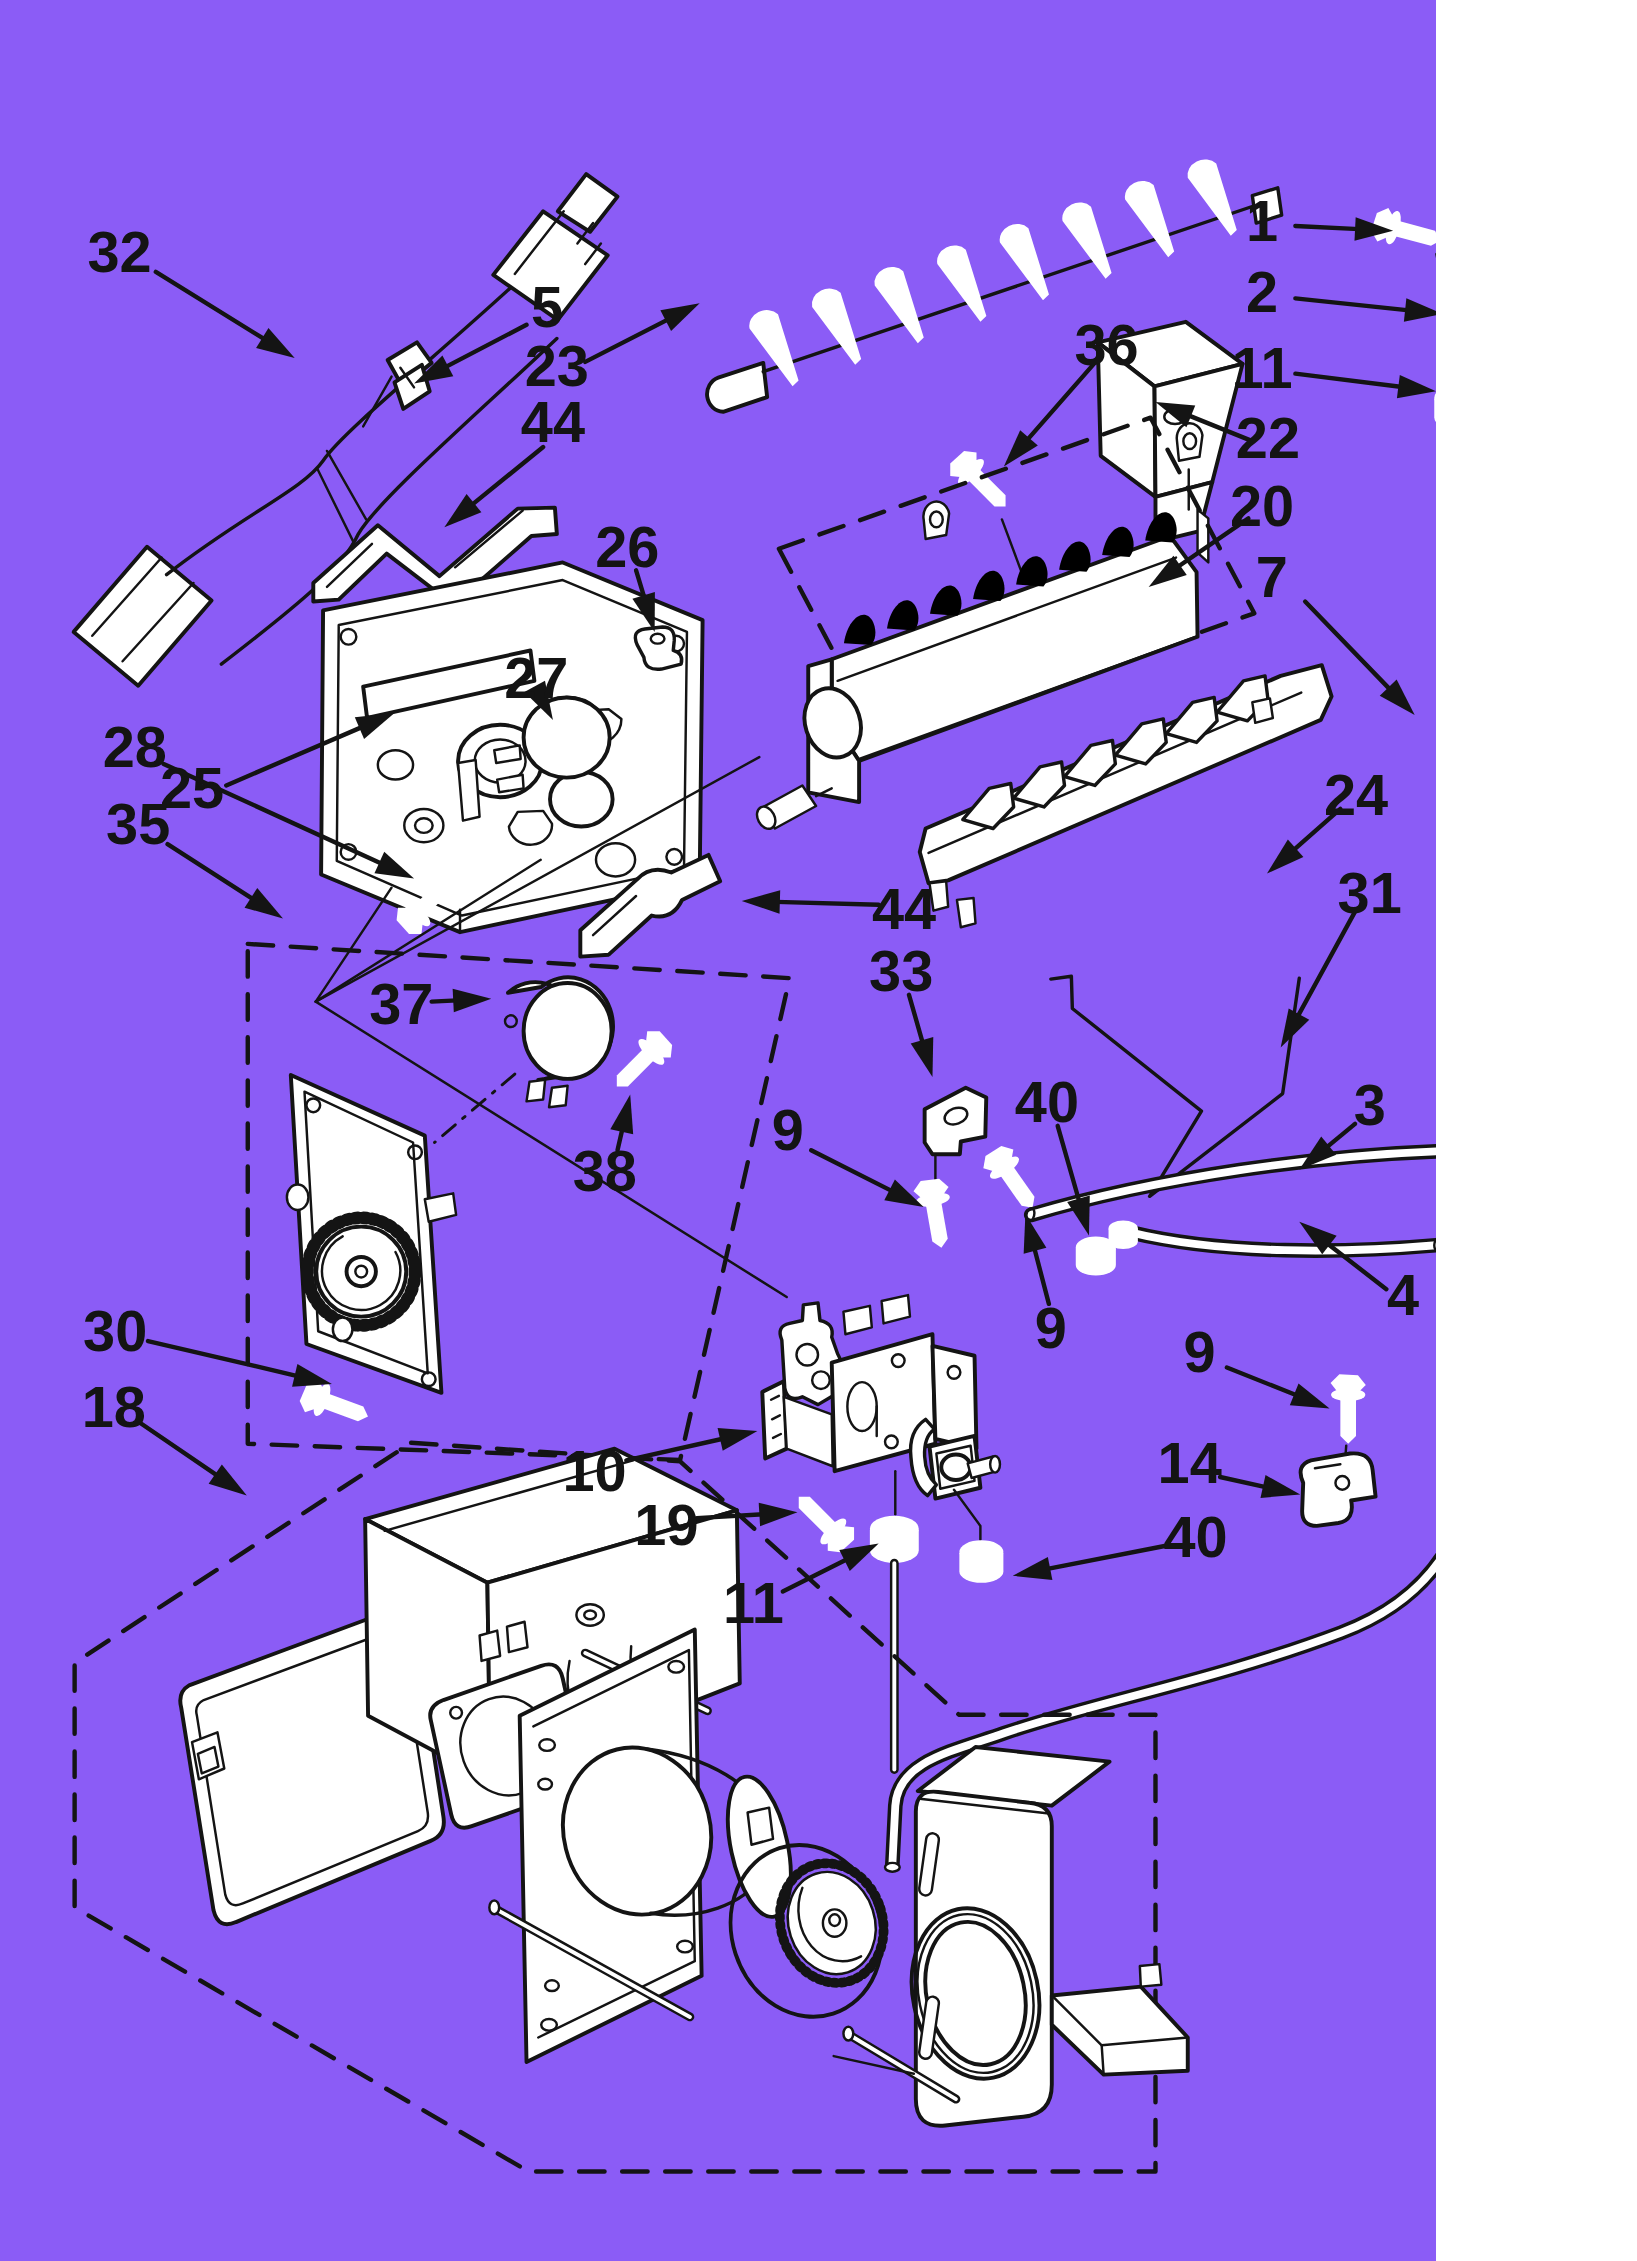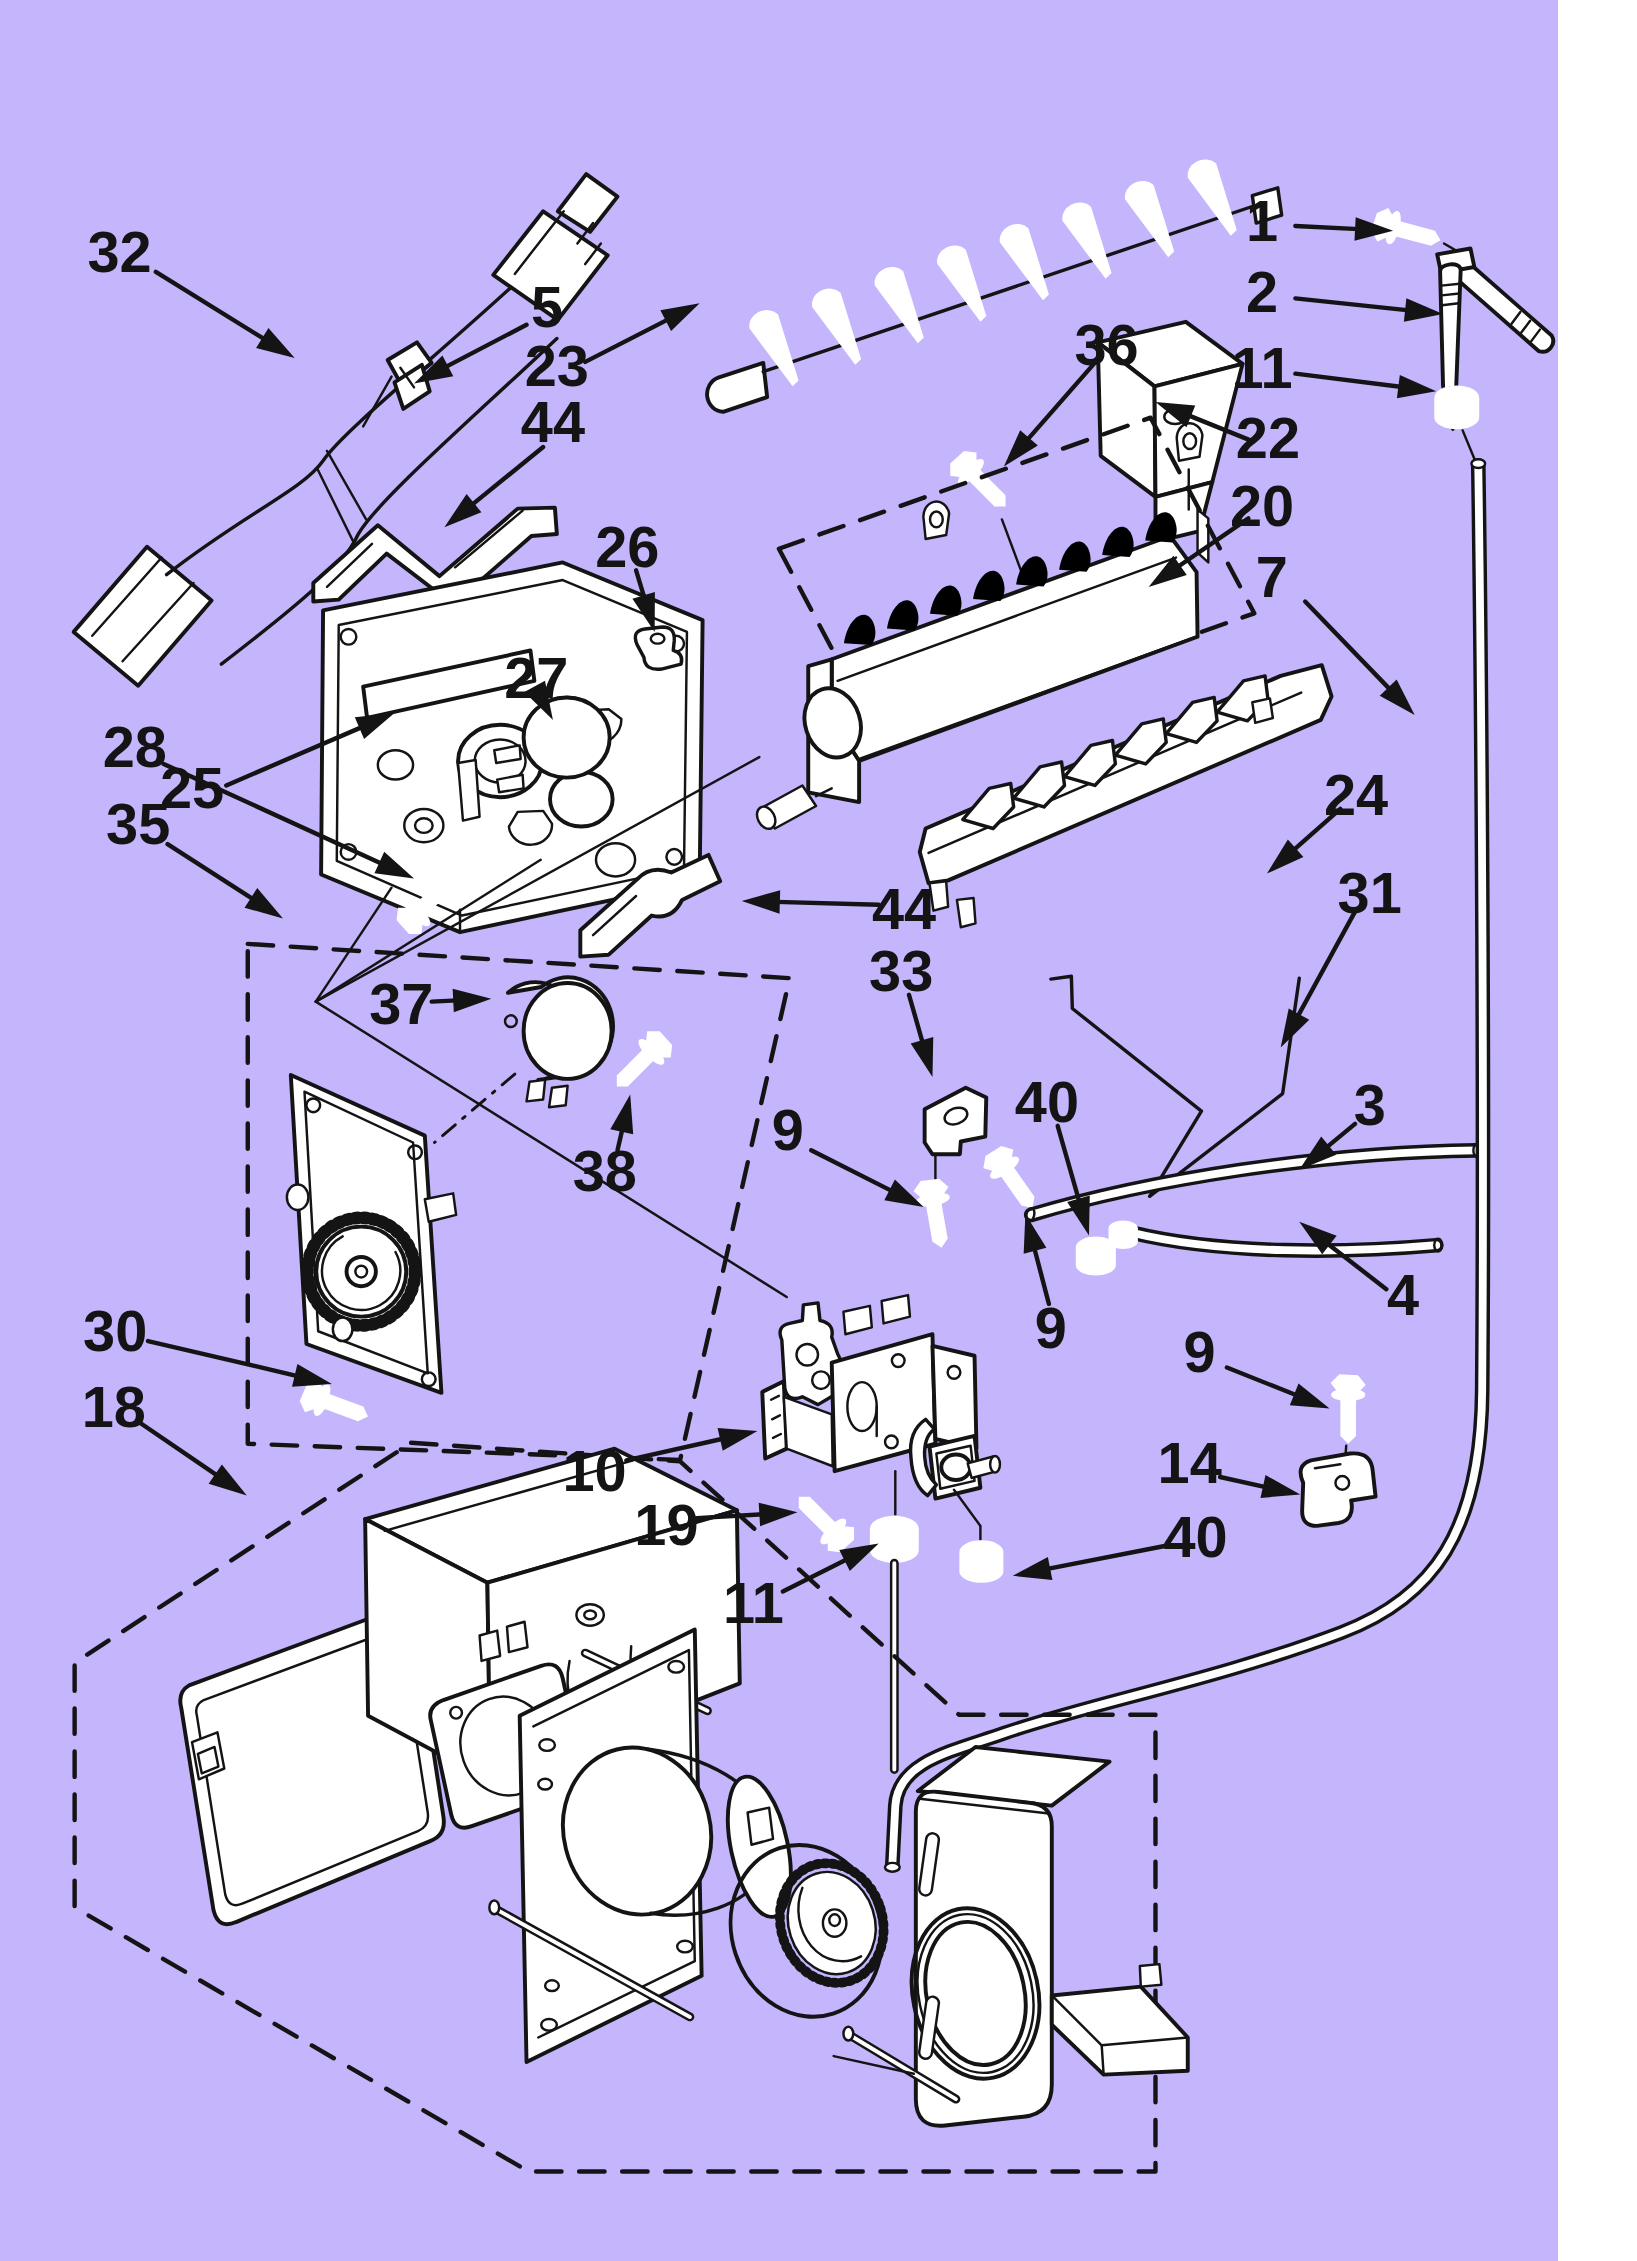--- a/index.html
+++ b/index.html
@@ -1,16 +1,16 @@
 <!DOCTYPE html>
 <html style="font-size:7.8px"><head>
 <meta charset="utf-8">
 <style>
   html,body{margin:0;padding:0;background:#ffffff;}
-  .page{width:1558px;height:2261px;background:#c4b5fd;position:relative;overflow:hidden;}
+  .page{width:1436px;height:2261px;background:#8b5cf6;position:relative;overflow:hidden;}
   svg{display:block;}
   
   #parts *{vector-effect:none;}
   #parts path,#parts line,#parts polyline,#parts polygon,#parts ellipse,#parts circle,#parts rect{
     fill:none;stroke:#141414;stroke-width:8;stroke-linecap:round;stroke-linejoin:round;}
   .fw{fill:#ffffff !important;}
   .thin{stroke-width:5 !important;}
   .med{stroke-width:7 !important;}
   .dash{stroke-dasharray:52 36;stroke-width:9 !important;}
   .dashs{stroke-dasharray:26 22;stroke-width:7 !important;}

